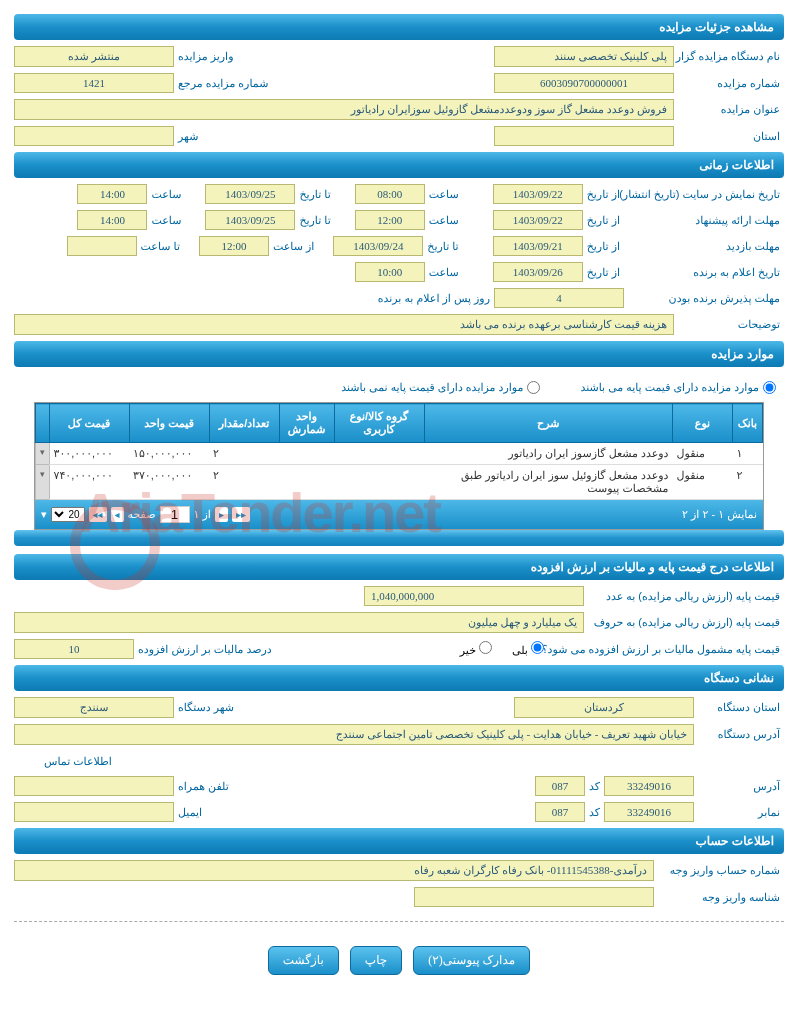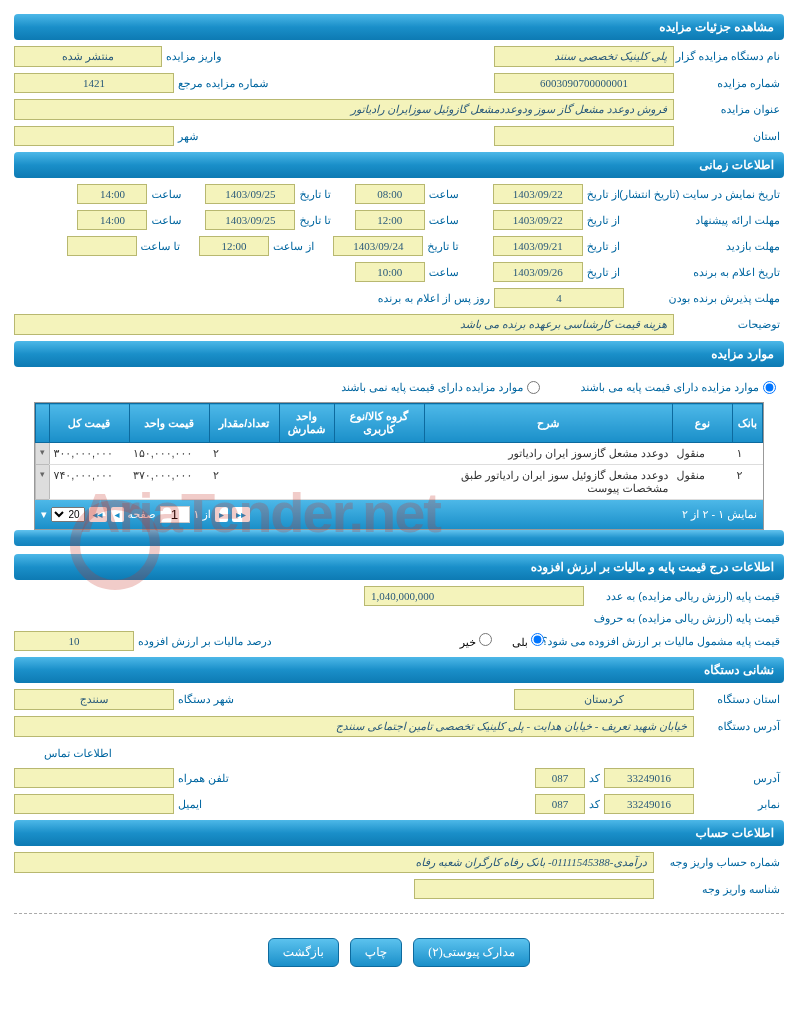--- a/index.html
+++ b/index.html
@@ -43,21 +43,21 @@
   background: #f4f3bb;
   border: 1px solid #b8b870;
   padding: 3px 6px;
   font-size: 11px;
   color: #2a5a7a;
   font-family: Tahoma;
   text-align: center;
   min-height: 20px;
   display: inline-block;
 }
-.input.wide { text-align: right; font-style: italic; }
+.input.wide { text-align: right; }
 .spacer { flex: 1; }
 .radio-row {
   display: flex;
   gap: 40px;
   padding: 8px;
   color: #0066a0;
 }
 .radio-row label { display: flex; align-items: center; gap: 4px; }
 .table-wrap {
   border: 1px solid #999;
@@ -163,21 +163,21 @@
 </style>
 </head>
 <body>
 
 <div class="section-header">مشاهده جزئیات مزایده</div>
 <div class="row">
   <span class="label" style="width:110px">نام دستگاه مزایده گزار</span>
   <span class="input wide" style="width:180px">پلی کلینیک تخصصی سنند</span>
   <div class="spacer"></div>
   <span class="label">واریز مزایده</span>
-  <span class="input" style="width:148px">منتشر شده</span>
+  <span class="input" style="width:160px">منتشر شده</span>
 </div>
 <div class="row">
   <span class="label" style="width:110px">شماره مزایده</span>
   <span class="input" style="width:180px">6003090700000001</span>
   <div class="spacer"></div>
   <span class="label">شماره مزایده مرجع</span>
   <span class="input" style="width:160px">1421</span>
 </div>
 <div class="row">
   <span class="label" style="width:110px">عنوان مزایده</span>
@@ -328,20 +328,21 @@
 
 <div class="section-bar"></div>
 
 <div class="section-header">اطلاعات درج قیمت پایه و مالیات بر ارزش افزوده</div>
 <div class="row">
   <span class="label" style="width:200px">قیمت پایه (ارزش ریالی مزایده) به عدد</span>
   <span class="input" style="width:220px;text-align:left;direction:ltr">1,040,000,000</span>
 </div>
 <div class="row">
   <span class="label" style="width:200px">قیمت پایه (ارزش ریالی مزایده) به حروف</span>
+  <span class="input wide" style="flex:1">یک میلیارد و چهل میلیون</span>
 </div>
 <div class="row">
   <span class="label" style="width:240px">قیمت پایه مشمول مالیات بر ارزش افزوده می شود؟</span>
   <label><input type="radio" checked="" style=""> <span>بلی</span></label>
   <span style="width:20px"></span>
   <label><input type="radio" style=""> <span>خیر</span></label>
   <div class="spacer"></div>
   <span class="label">درصد مالیات بر ارزش افزوده</span>
   <span class="input" style="width:120px">10</span>
 </div>

